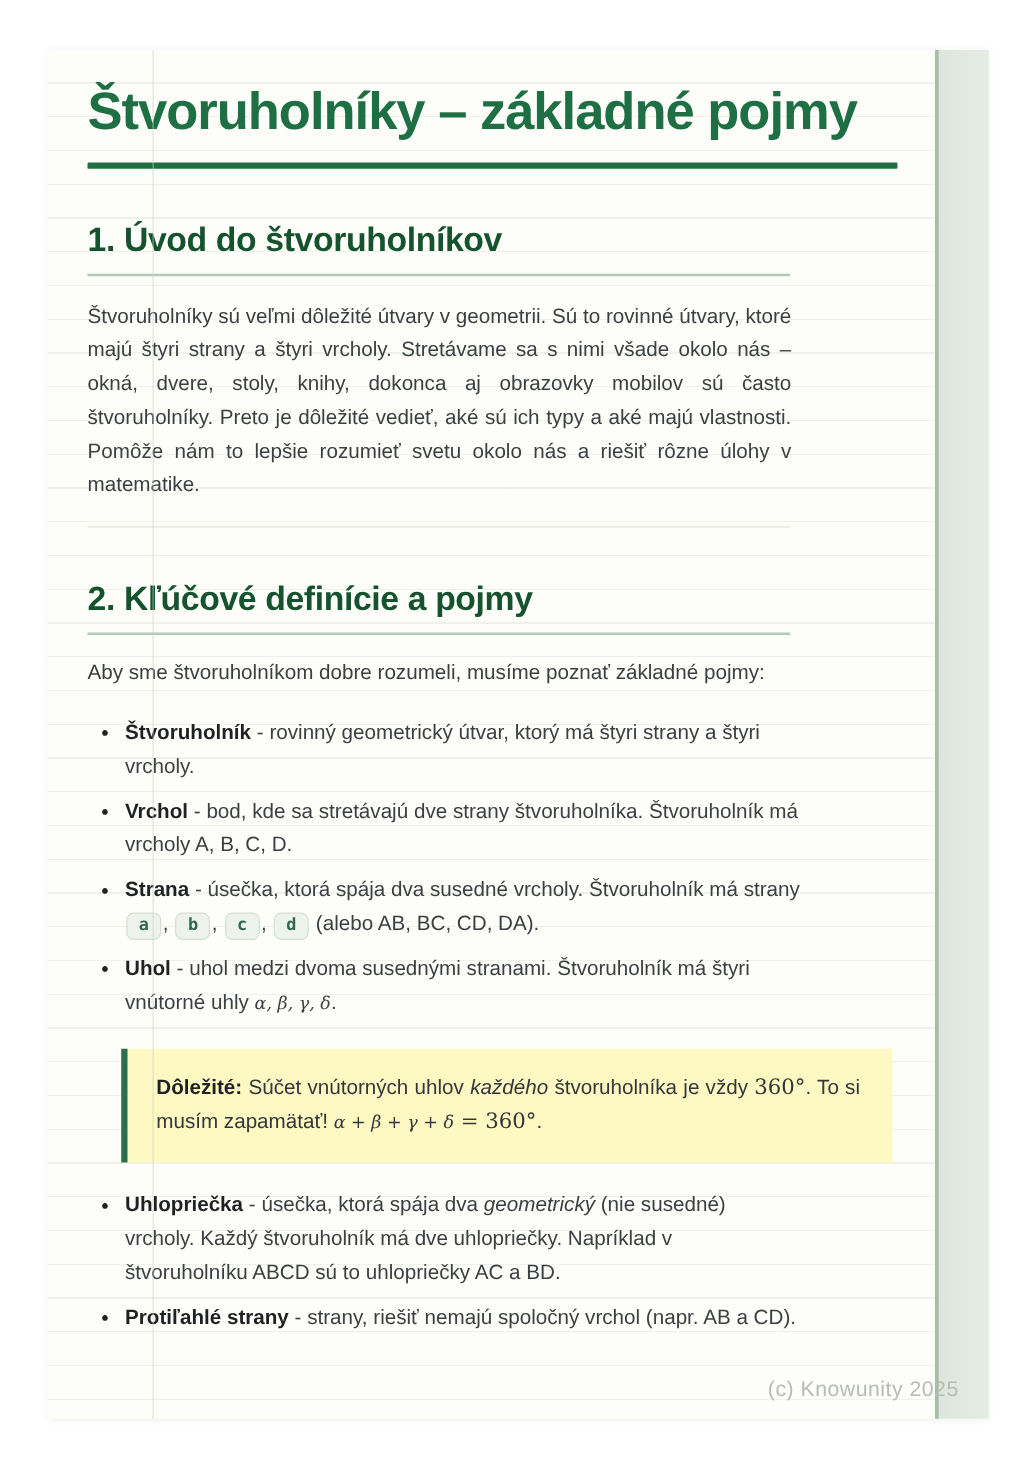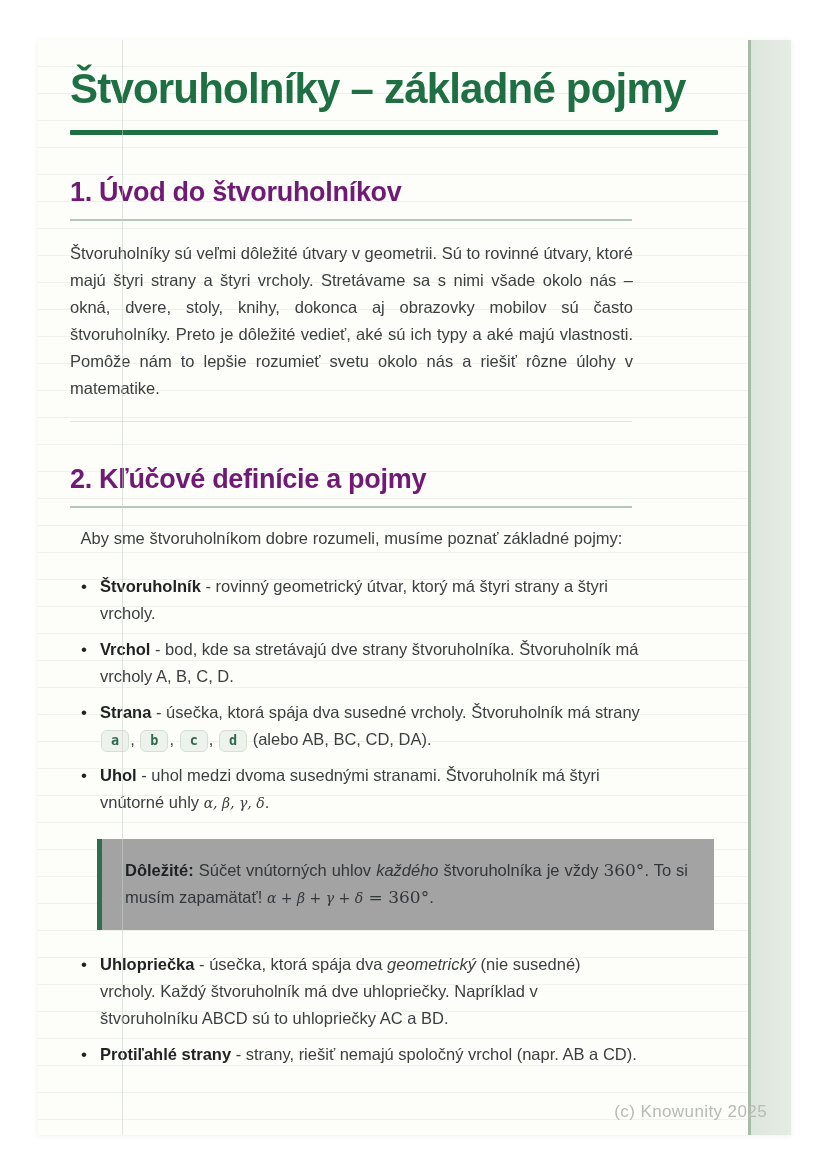--- a/index.html
+++ b/index.html
@@ -43,36 +43,36 @@
     color:#1e7044;
   }
   .title-rule {
     width:648px; height:5px; background:#1e7044; margin-top:15px;
     border-radius:1px;
   }
   h2.sec-heading {
     width:562px;
     font-size:27px; line-height:31px; font-weight:bold;
     letter-spacing:-0.3px;
-    color:#701a75;
+    color:#14532d;
     margin-top:42px;
     padding-bottom:11px;
     border-bottom:2px solid #b5c6ba;
   }
   .para {
     width:563px;
     font-size:16.5px; line-height:27px; color:#3c3f41;
     text-align:justify;
     margin-top:19px;
   }
   .divider {
     width:562px; height:1px; background:#e3e3de; border:none;
     margin-top:19px;
   }
-  .intro { margin-top:17px; text-align:center; }
+  .intro { margin-top:17px; text-align:left; }
 
   ul.def-list {
     width:570px; list-style:none; margin-top:21px;
   }
   ul.def-list li {
     position:relative;
     padding-left:30px; margin-bottom:9px;
     font-size:16.5px; line-height:27px; color:#3c3f41;
   }
   ul.def-list li::before {
@@ -98,21 +98,21 @@
     font-family:"DejaVu Serif","Liberation Serif",serif;
     font-style:italic; font-size:14px;
   }
   .math-r {
     font-family:"DejaVu Serif","Liberation Serif",serif;
     font-size:17px;
   }
   .callout {
     width:617px;
     margin:22px 0 21px 27px;
-    background:#a3a3a3;
+    background:#fef9c3;
     border-left:5px solid #2c6e4f;
     padding:18px 26px 18px 23px;
     font-size:16.5px; line-height:27px; color:#33373a;
     text-align:justify;
   }
   .footer {
     position:absolute; right:24px; bottom:13px;
     font-size:17px; letter-spacing:0.4px;
     color:#b7bbb5; z-index:3;
   }

